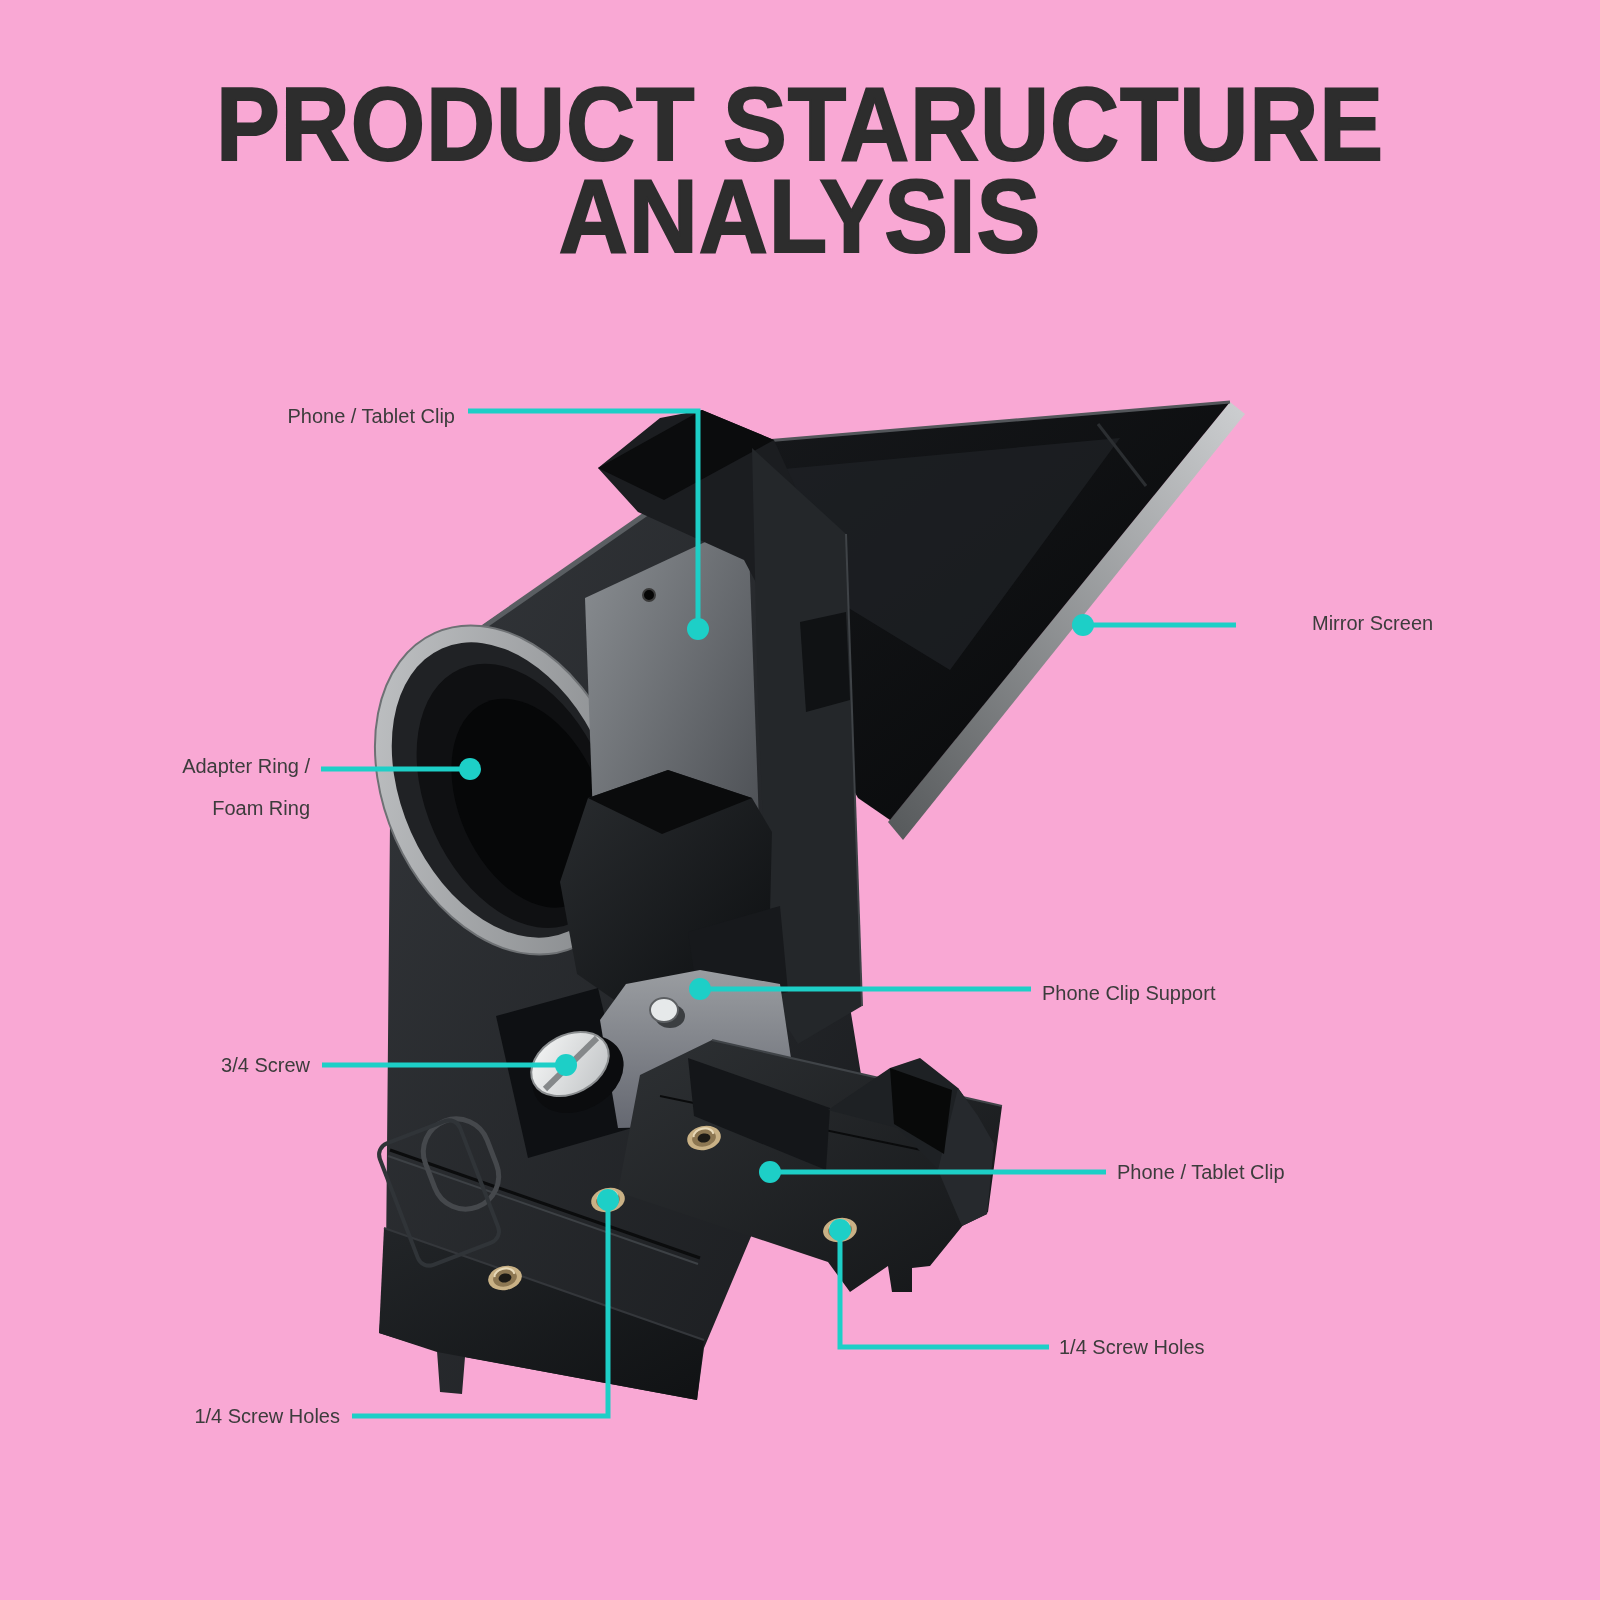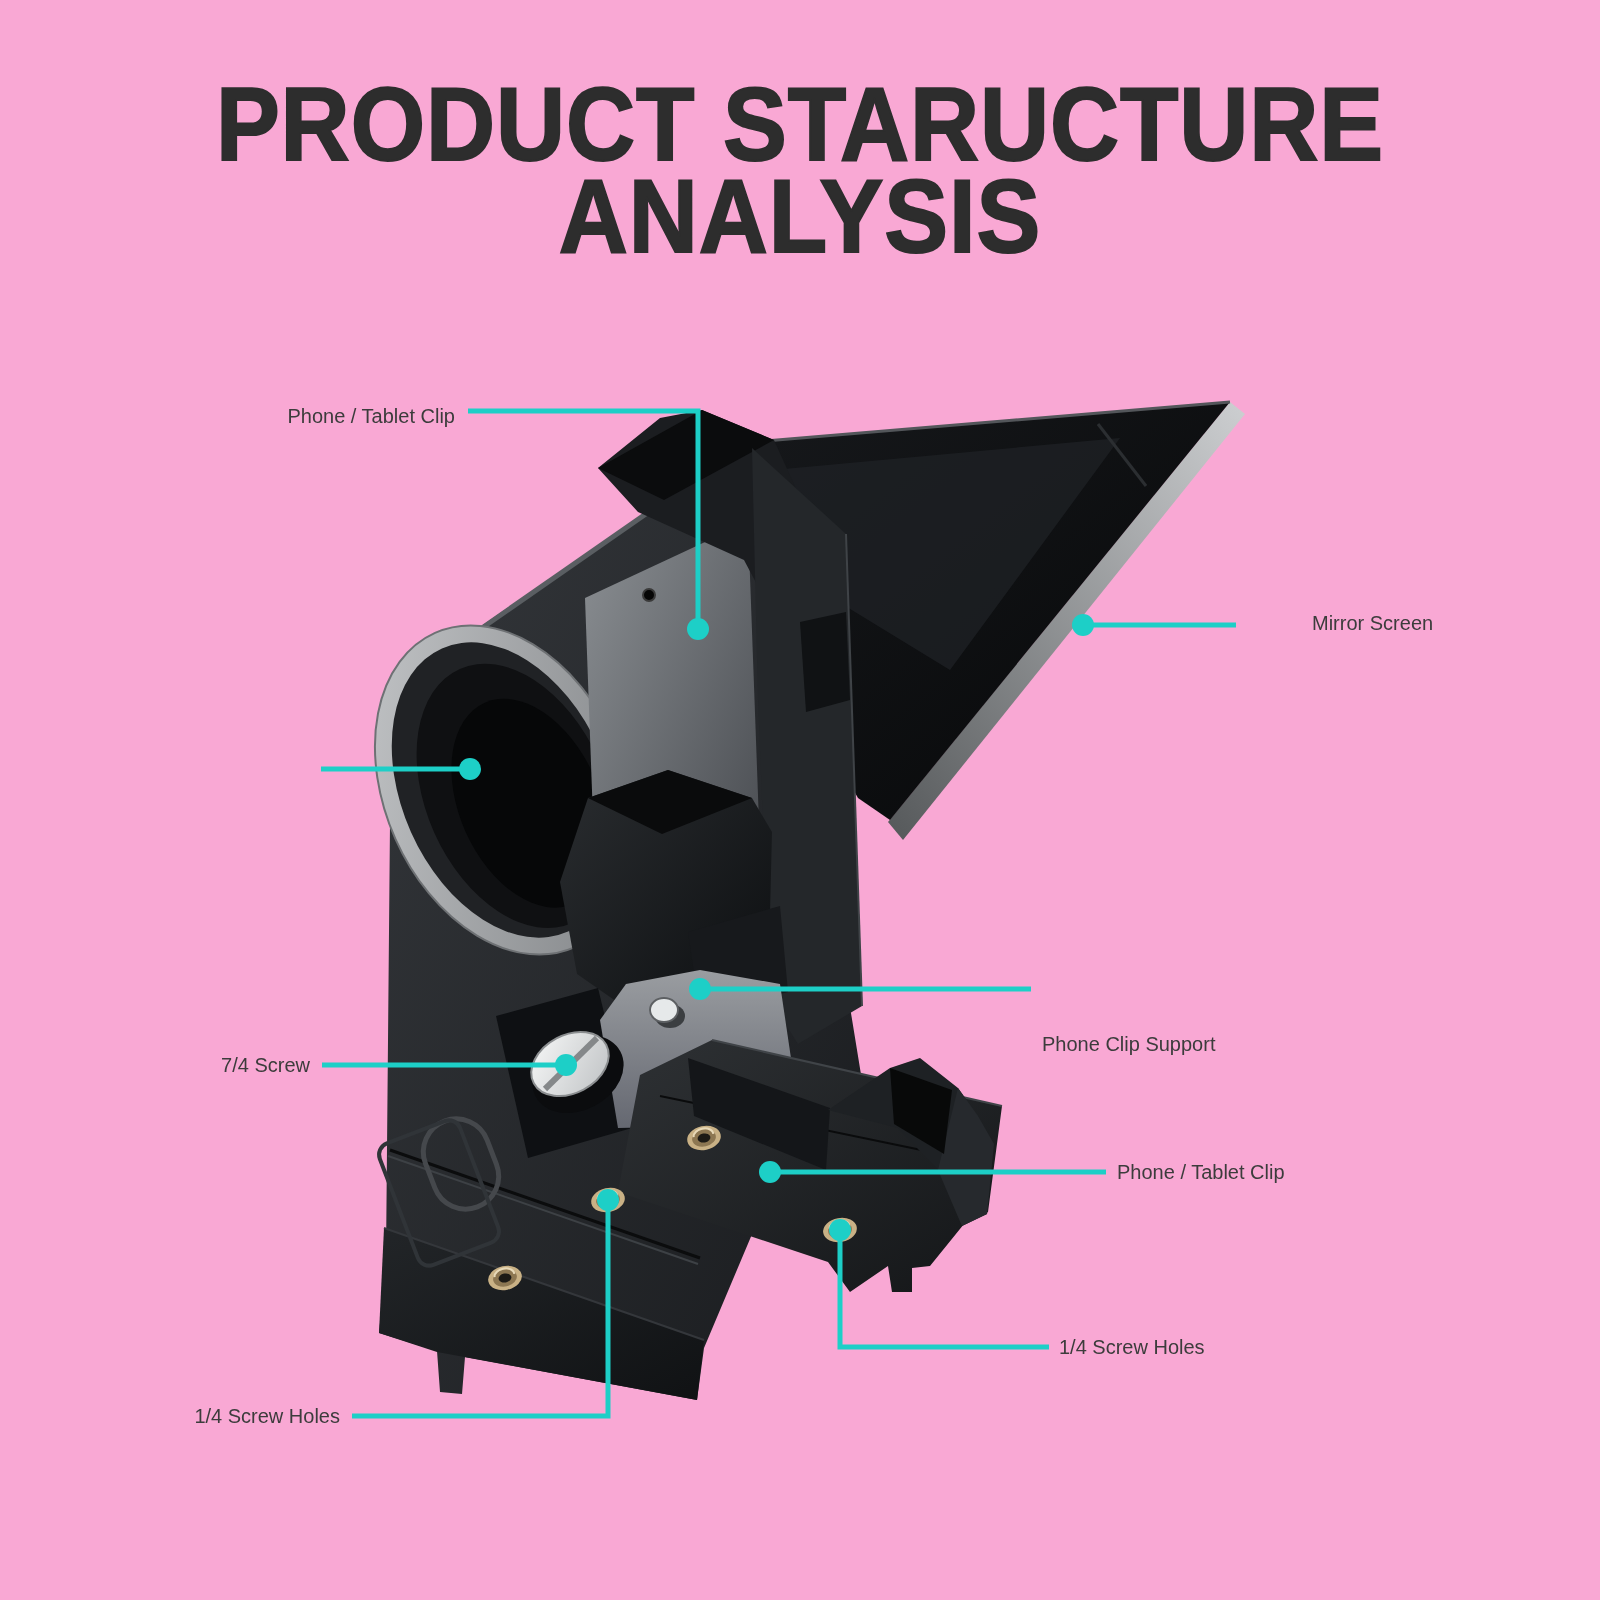--- a/index.html
+++ b/index.html
@@ -187,24 +187,28 @@
 
       <path class="lead" d="M 352,1416 H 608 V 1200"></path>
       <circle class="dot" cx="608" cy="1200" r="11"></circle>
     </g>
   </svg>
 
   <div class="label right-al" style="right:1145px;top:398px">Phone / Tablet Clip</div>
 
   <div class="label" style="left:1312px;top:605px">Mirror Screen</div>
 
-
-  <div class="label right-al" style="right:1290px;top:1047px">7/4 Screw</div>
-
-  <div class="label" style="left:1042px;top:1026px">Phone Clip Support</div>
+  <div class="label right-al" style="right:1290px;top:745px;line-height:42px">
+    <div>Adapter Ring /</div>
+    <div>Foam Ring</div>
+  </div>
+
+  <div class="label right-al" style="right:1290px;top:1047px">3/4 Screw</div>
+
+  <div class="label" style="left:1042px;top:975px">Phone Clip Support</div>
 
   <div class="label" style="left:1117px;top:1154px">Phone / Tablet Clip</div>
 
   <div class="label" style="left:1059px;top:1329px">1/4 Screw Holes</div>
 
   <div class="label right-al" style="right:1260px;top:1398px">1/4 Screw Holes</div>
 
 </div>
 
 </body></html>

